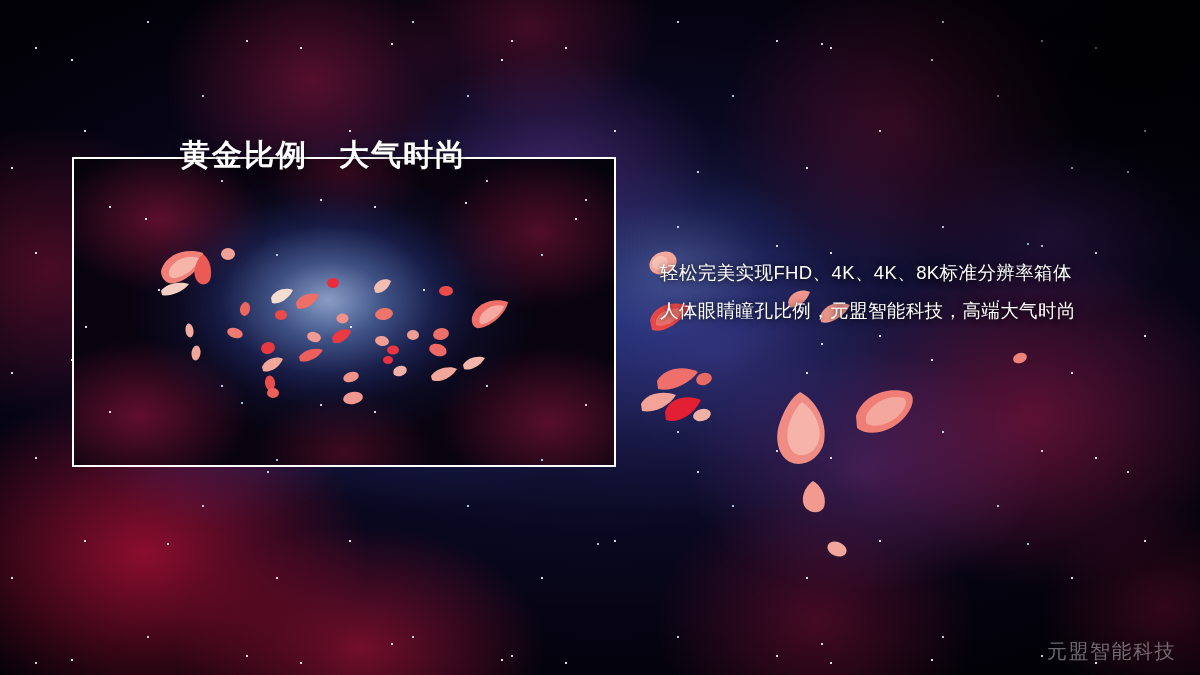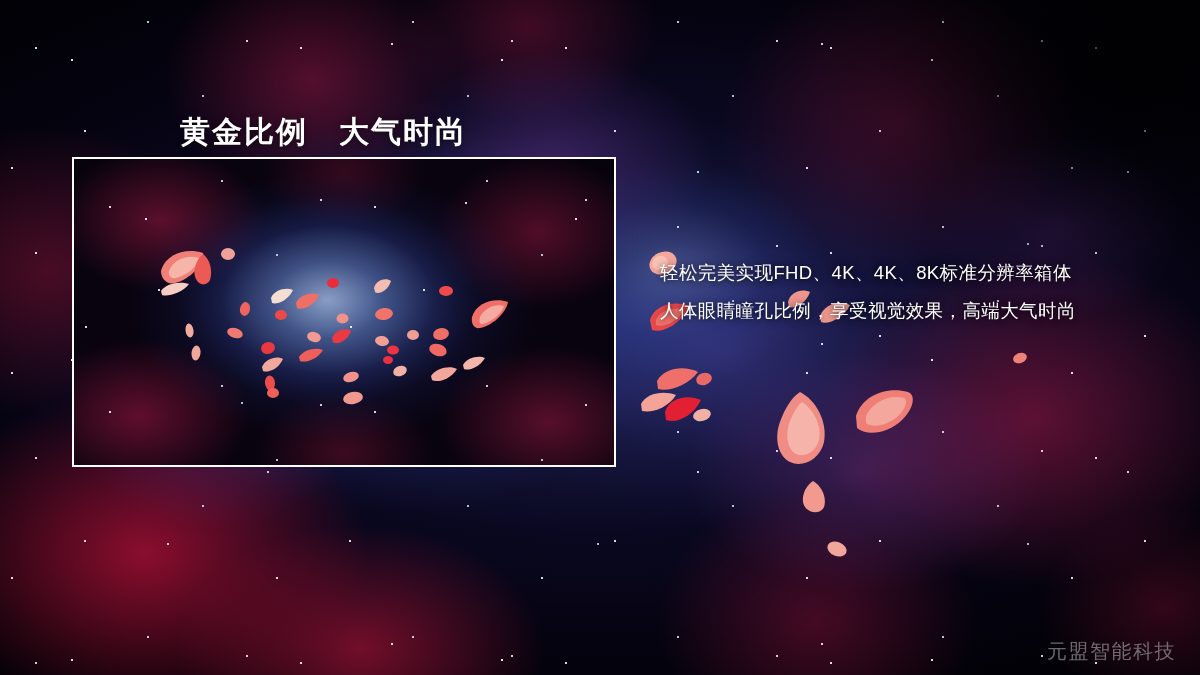--- a/index.html
+++ b/index.html
@@ -124,21 +124,21 @@
       radial-gradient(ellipse 28% 34% at 88% 86%, rgba(166,26,70,.50) 0%, rgba(88,12,38,0) 74%),
       radial-gradient(ellipse 22% 26% at 50% 96%, rgba(140,22,58,.40) 0%, rgba(74,10,32,0) 76%),
       radial-gradient(ellipse 20% 24% at 50% 4%,  rgba(130,20,56,.36) 0%, rgba(68,10,30,0) 76%),
       radial-gradient(ellipse 120% 120% at 50% 50%, rgba(0,0,0,0) 44%, rgba(0,0,0,.52) 86%, rgba(0,0,0,.78) 100%),
       #08030f;
   }
 
   
   #slide-title{
     position:absolute;
-    left:180px;top:92px;
+    left:180px;top:115px;
     font-size:30px;
     letter-spacing:2px;
     color:#ffffff;
     white-space:pre;
     text-shadow:0 1px 6px rgba(0,0,0,.55);
   }
   #body-copy{
     position:absolute;
     left:660px;top:254px;
     width:520px;
@@ -431,18 +431,18 @@
             <ellipse cx="6" cy="8" rx="4.5" ry="7.5" transform="rotate(6 6 8)" fill="#f1a69b"></ellipse>
           </svg>
       </div>
     </div>
   </div>
 
   <h1 id="slide-title">黄金比例   大气时尚</h1>
 
   <div id="body-copy">
     <div class="line">轻松完美实现FHD、4K、4K、8K标准分辨率箱体</div>
-    <div class="line">人体眼睛瞳孔比例，享受视觉效果，高端大气时尚</div>
+    <div class="line">人体眼睛瞳孔比例，元盟智能科技，高端大气时尚</div>
   </div>
 
   <div id="watermark">元盟智能科技</div>
 
 </div>
 
 </body></html>

